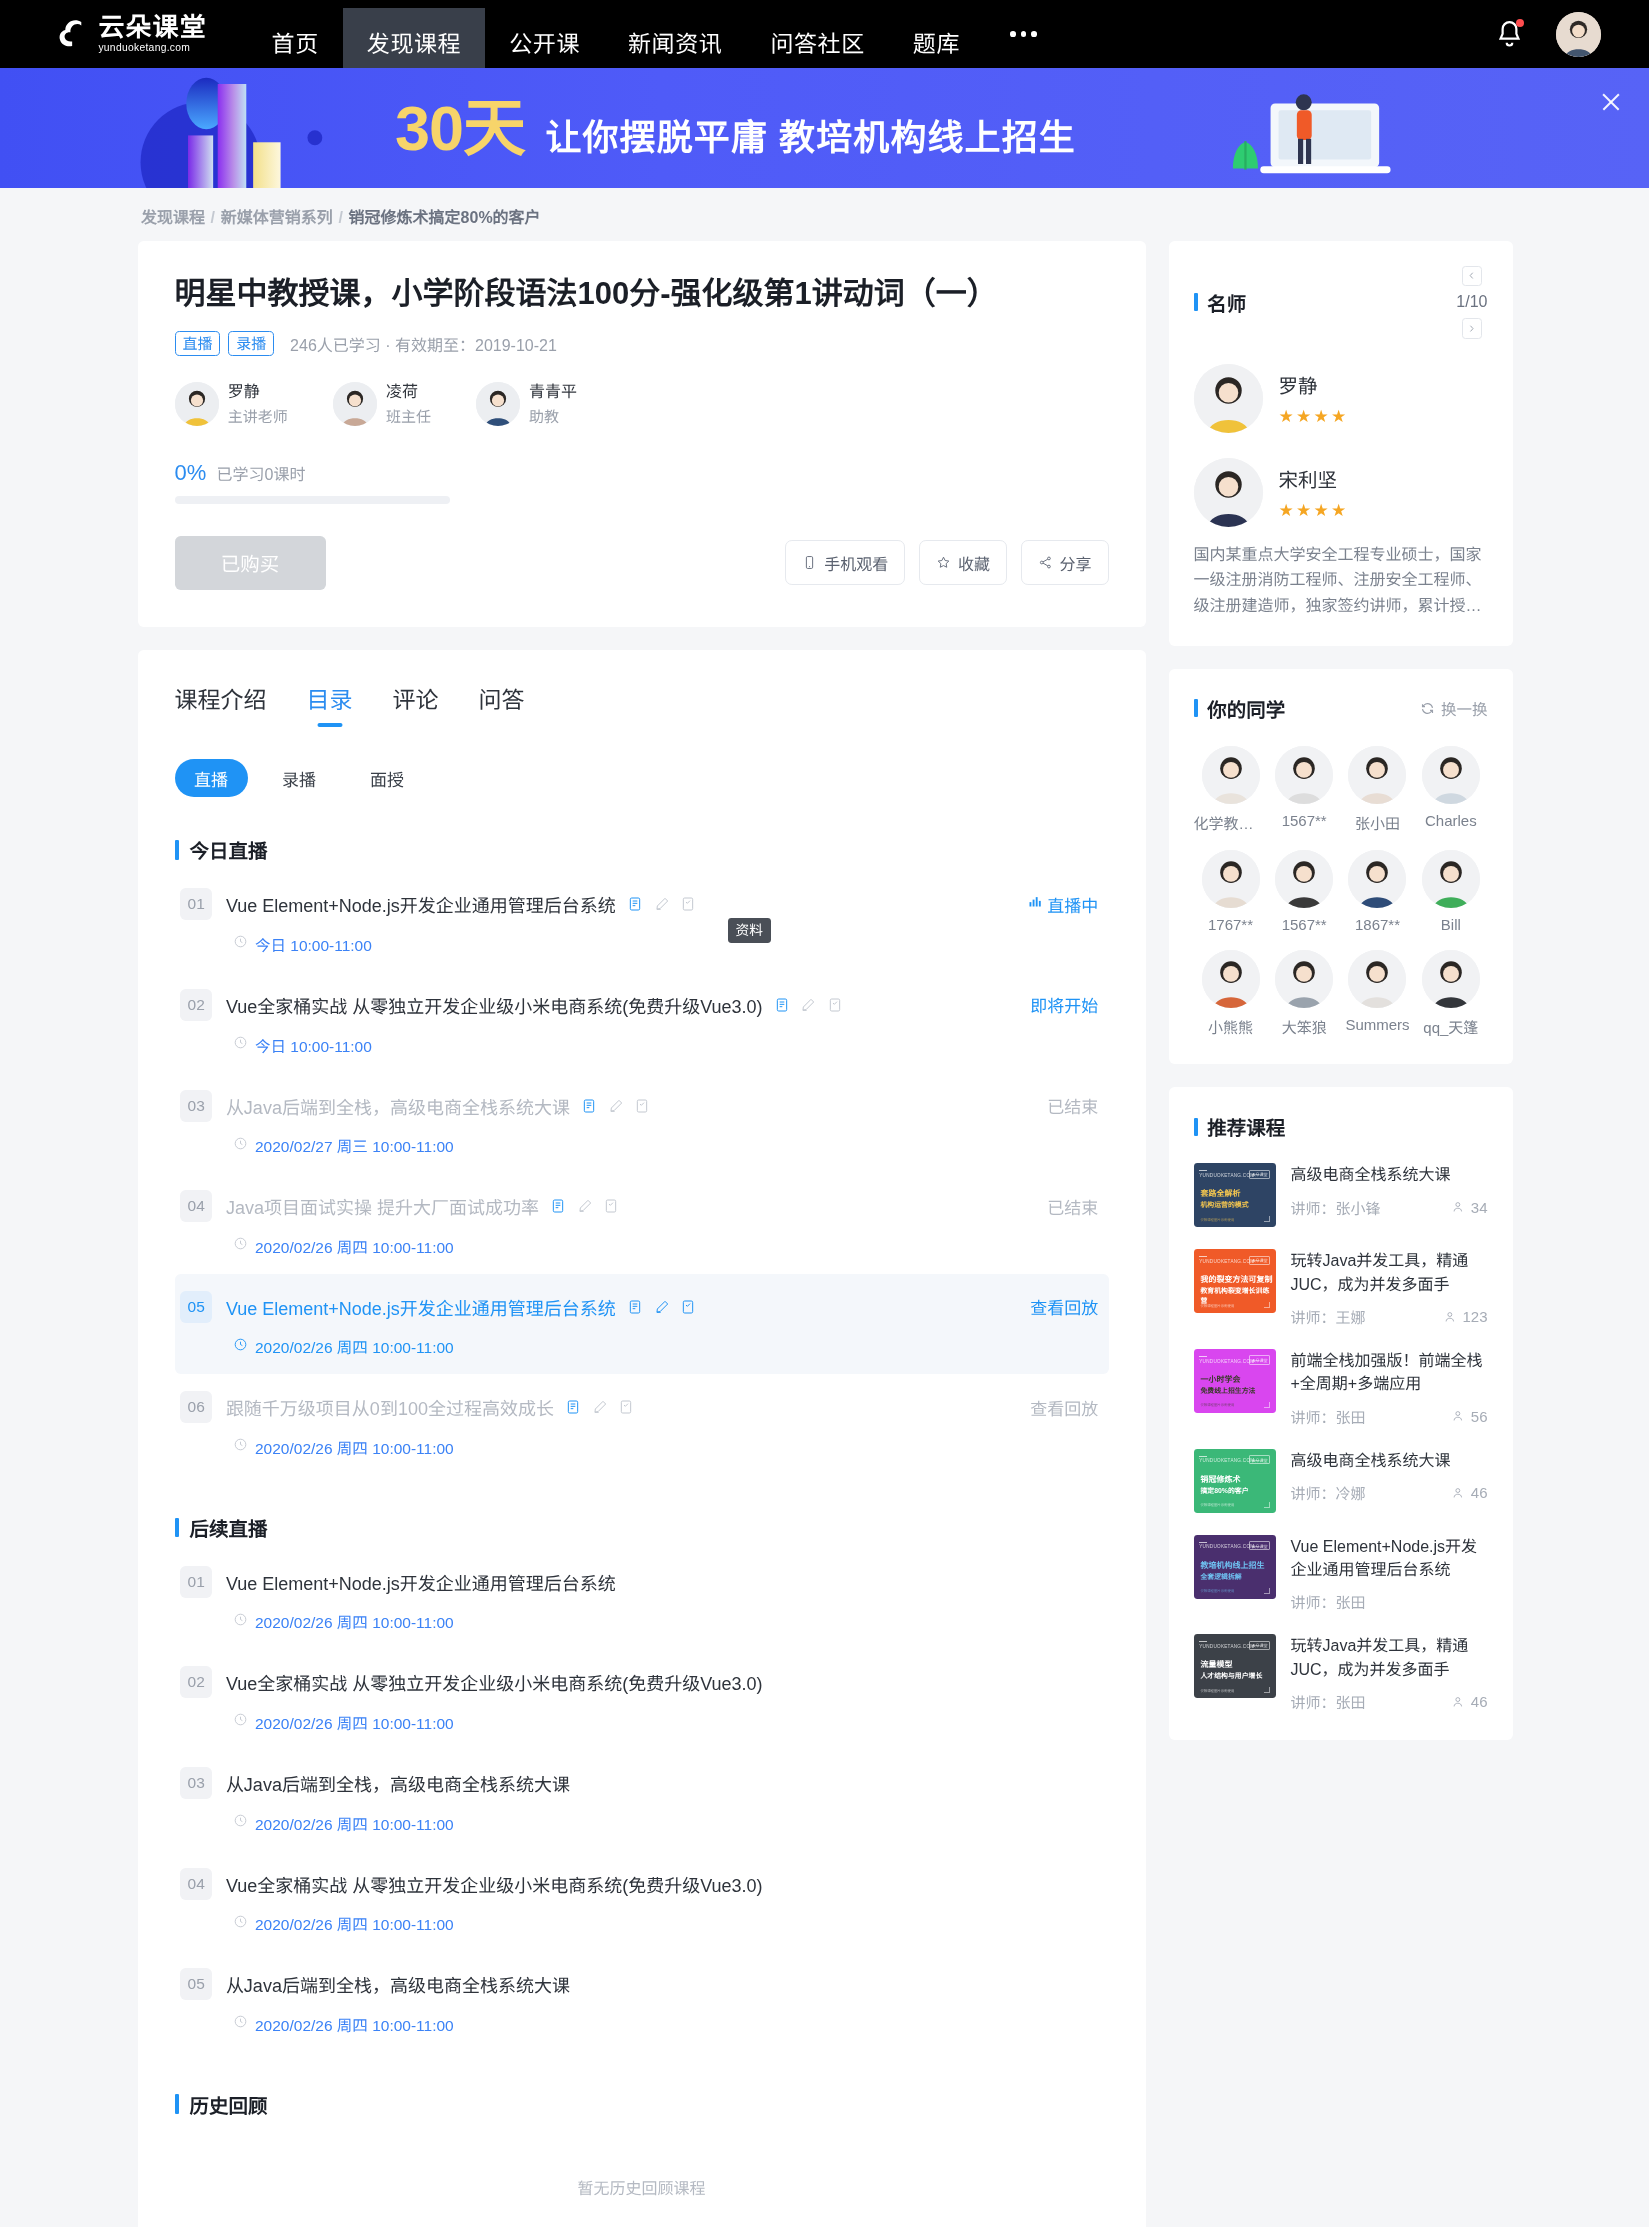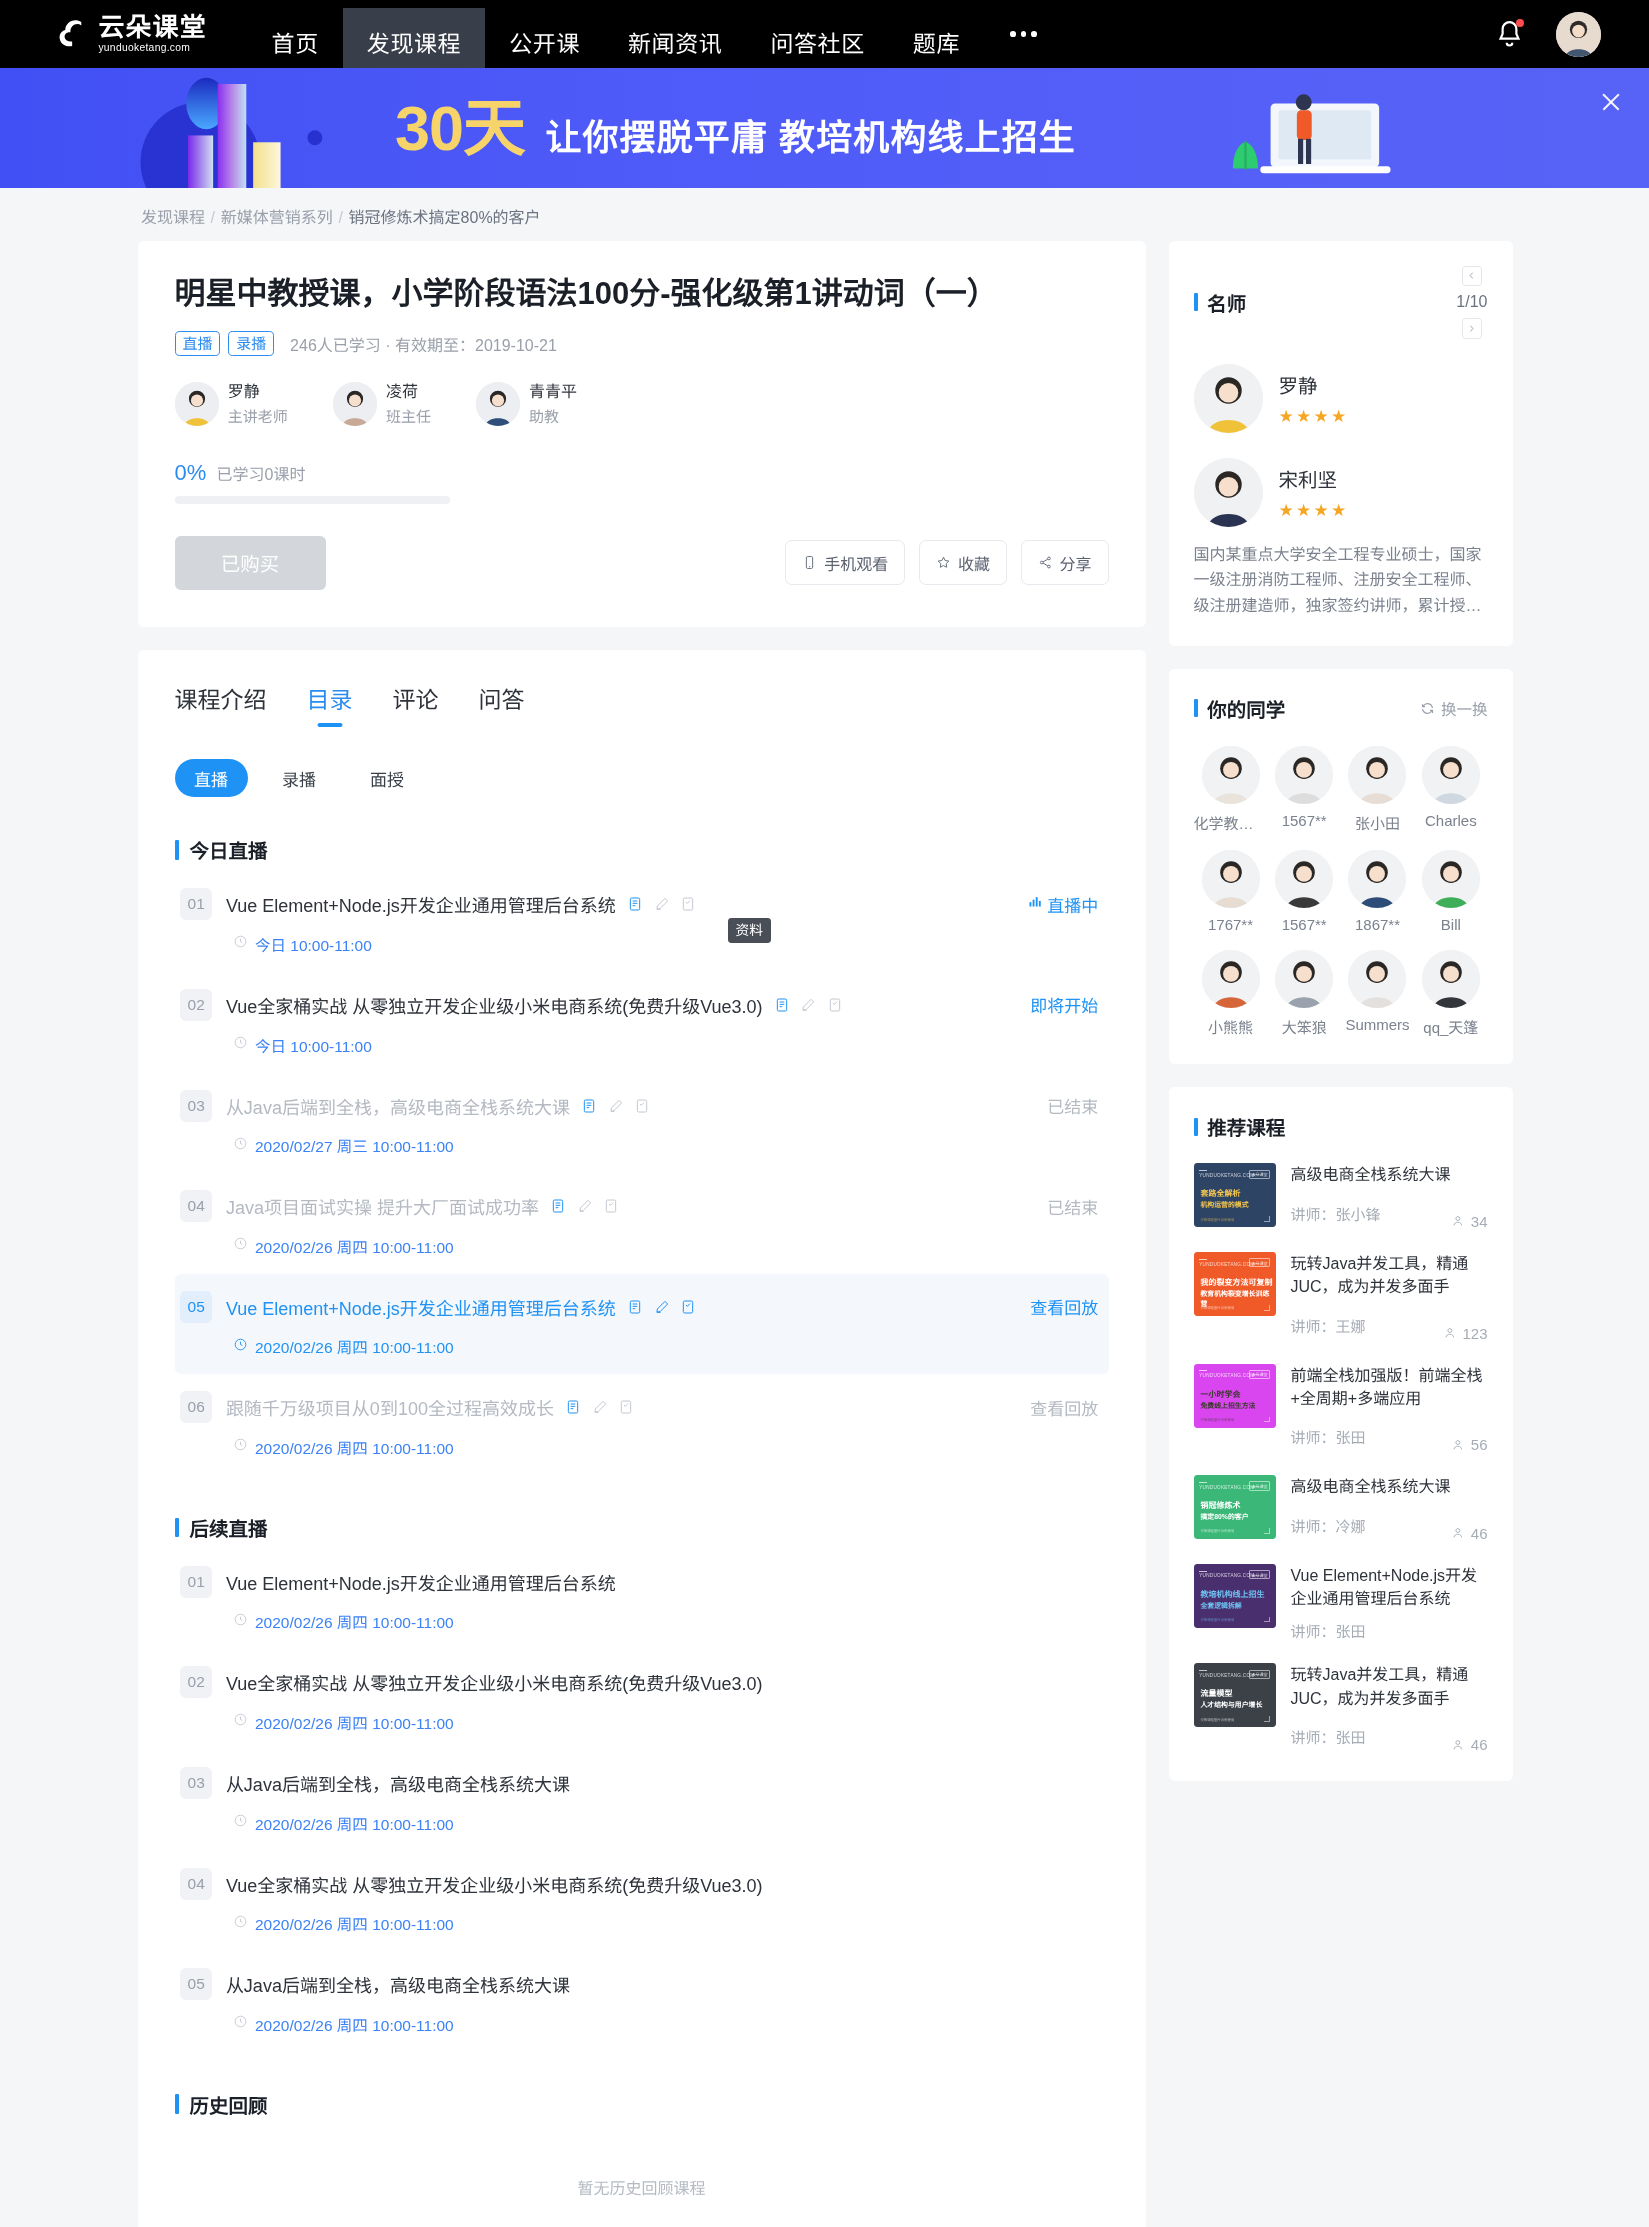--- a/index.html
+++ b/index.html
@@ -74,21 +74,21 @@
   }
   .banner-close:before, .banner-close:after{
     content:""; position:absolute; left:2.3px; top:12.6px; width:22px; height:1.7px;
     background:#ffffff; opacity:.92;
   }
   .banner-close:before { transform:rotate(45deg); }
   .banner-close:after  { transform:rotate(-45deg); }
 
   
   .page { width:1375px; margin:0 auto; padding-bottom:34px; }
-  .crumb { font-size:16px; color:#9aa0ab; padding:16px 3.4px 12.6px 3.4px; }
+  .crumb { font-size:16px; color:#9aa0ab; padding:16px 3.4px 12.6px 3.4px;font-weight:bold; }
   .crumb a { color:#9aa0ab; text-decoration:none; cursor:pointer; }
   .crumb .sep { margin:0 5.7px; color:#c4c9d1; }
   .crumb .cur { color:#6b7280; }
 
   .cols { display:flex; align-items:flex-start; gap:23px; }
   .col-main { width:1008px; }
   .col-side { width:344px; }
 
   .card { background:#fff; border-radius:5.7px; }
 
@@ -221,21 +221,21 @@
   }
   .rec-thumb .t1 { position:absolute; left:6.9px; top:24px; font-size:8px; font-weight:700;}
   .rec-thumb .t2 { position:absolute; left:6.9px; top:36px; font-size:6.9px; font-weight:700;}
   .rec-thumb .tiny { position:absolute; left:6.9px; bottom:5.7px; font-size:3.4px; opacity:.6;}
   .rec-thumb .corner { position:absolute; right:5.7px; bottom:5.2px; width:5.7px; height:5.7px;
                        border-right:0.6px solid rgba(255,255,255,.5); border-bottom:0.6px solid rgba(255,255,255,.5);}
   .rec-info { margin-left:15px; flex:1; min-width:0;}
   .rec-title { font-size:16px; color:#2e333b; line-height:1.45; }
   .rec-bottom { display:flex; align-items:center; margin-top:10.3px; }
   .rec-teacher { font-size:15px; color:#a6acb6;}
-  .rec-count { margin-left:auto; display:flex; align-items:center; gap:5.7px; font-size:15px; color:#a6acb6;margin-top:16px;}
+  .rec-count { margin-left:auto; display:flex; align-items:center; gap:5.7px; font-size:15px; color:#a6acb6;}
 </style>
 </head>
 <body>
 
 <div class="topnav">
   <div class="logo">
     <div class="logo-mark">
       <svg width="40" height="40" viewBox="0 0 70 70">
         <path d="M46 14 C34 6 18 14 18 28 C10 30 6 38 9 46 C12 55 22 58 30 56 L30 48 C24 49 18 46 17 41 C16 35 21 31 27 32 C26 20 38 14 46 20 Z" fill="#ffffff"></path>
       </svg>

